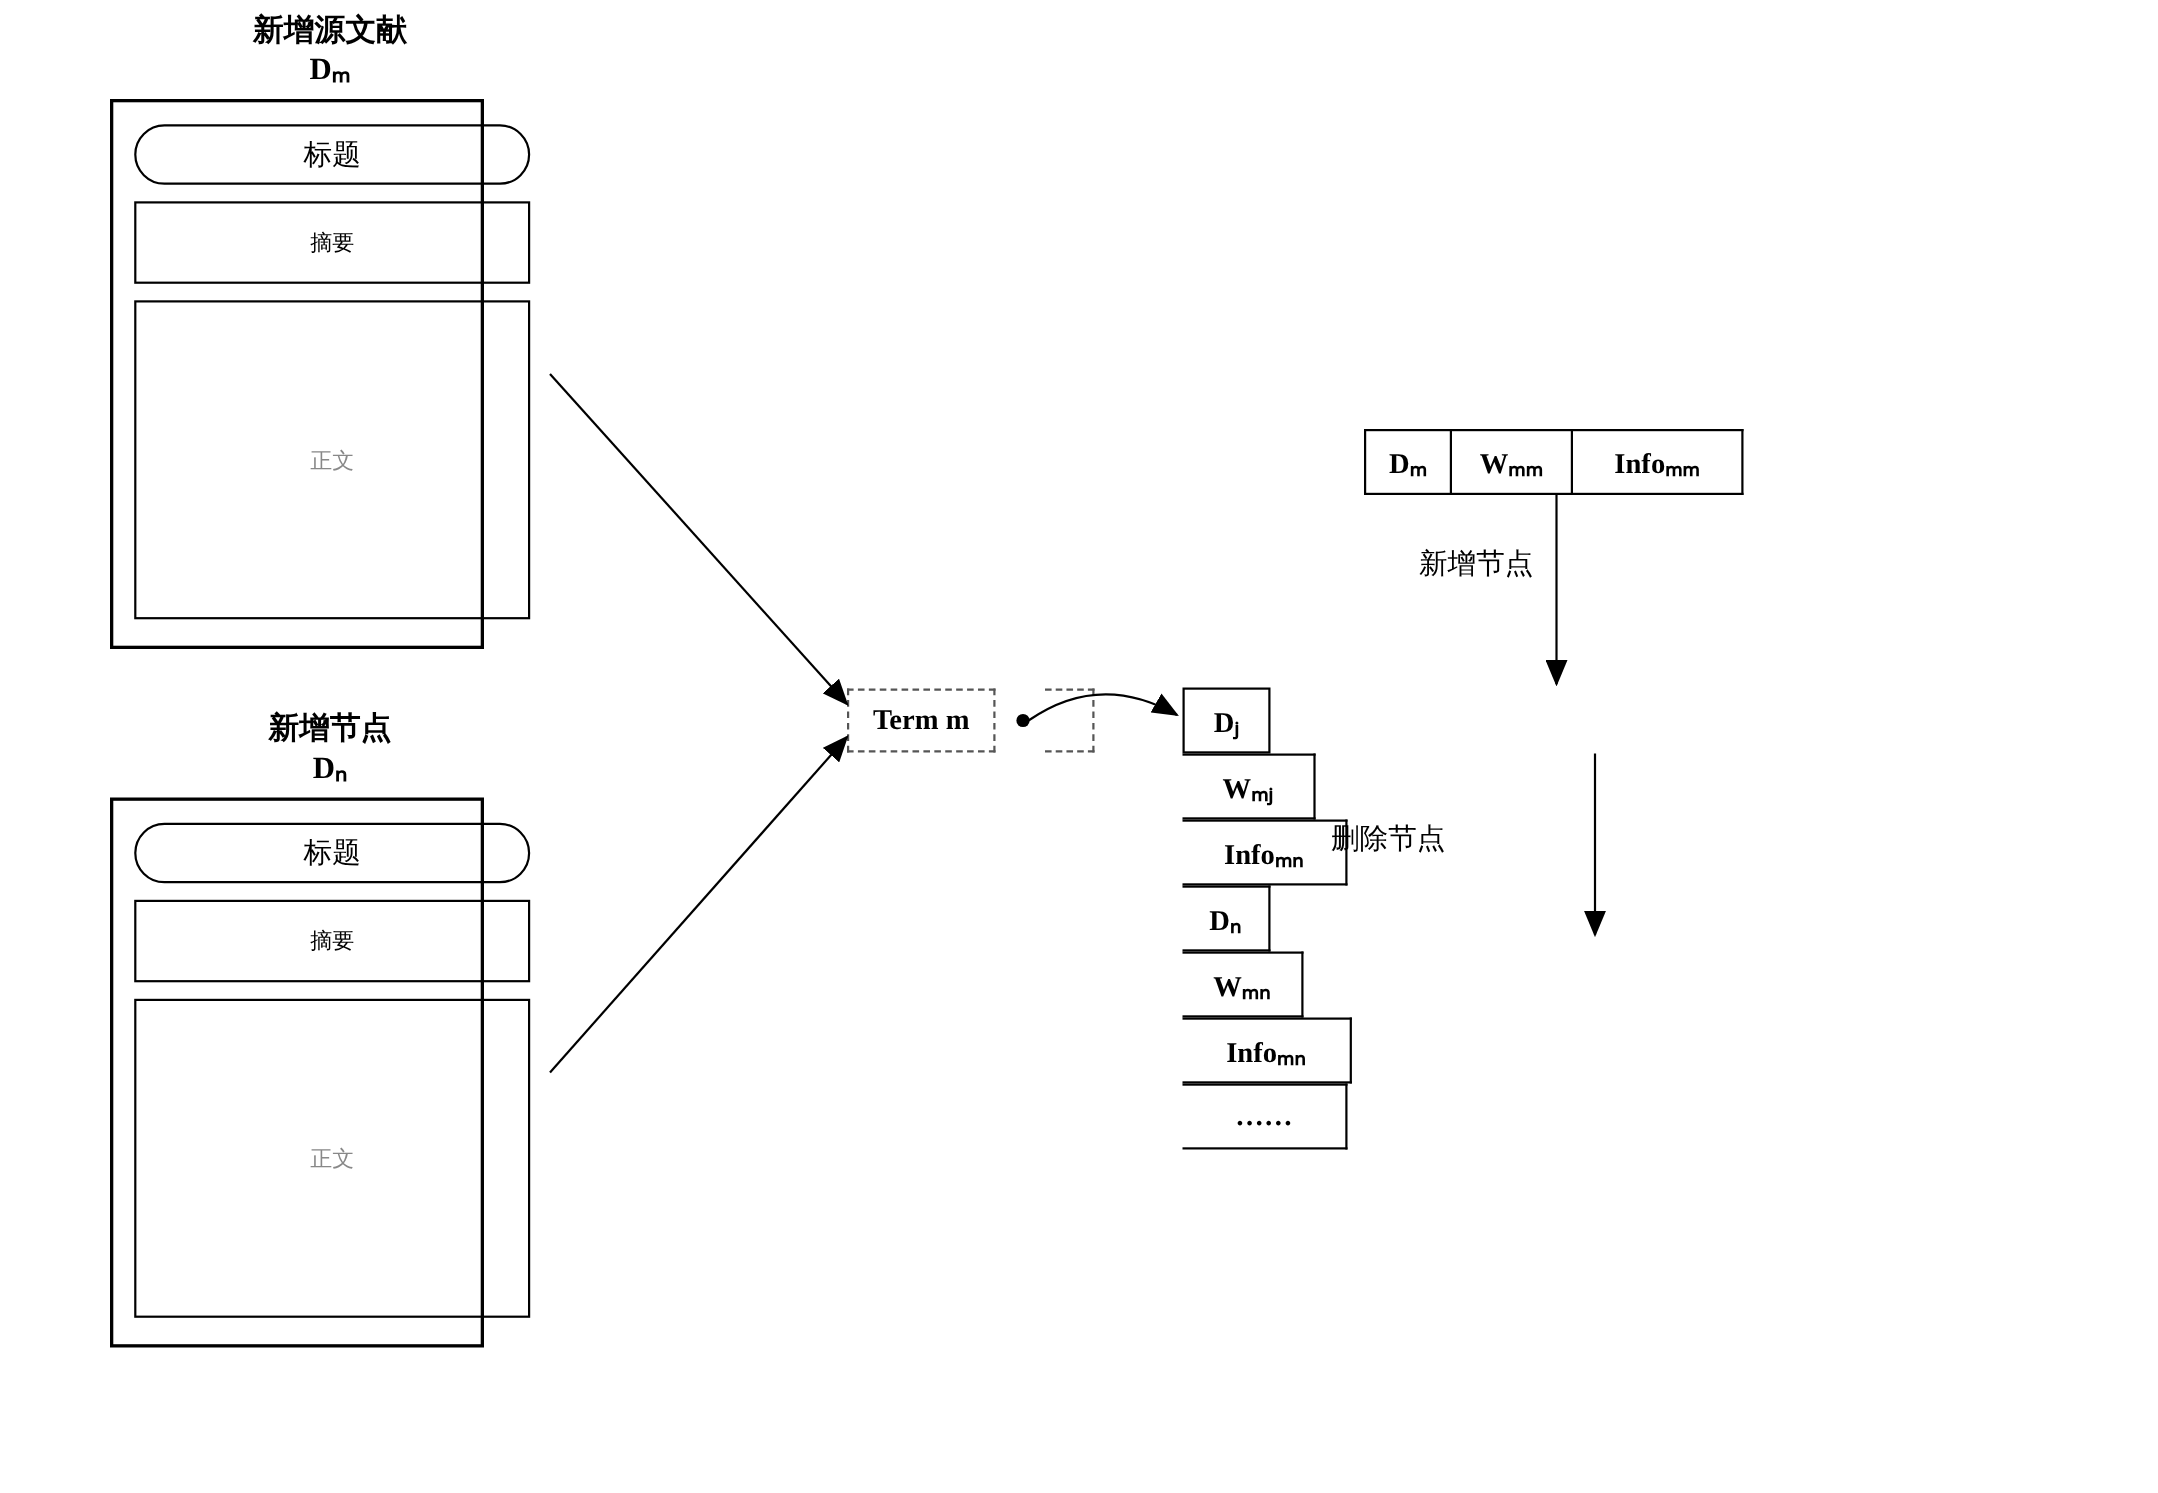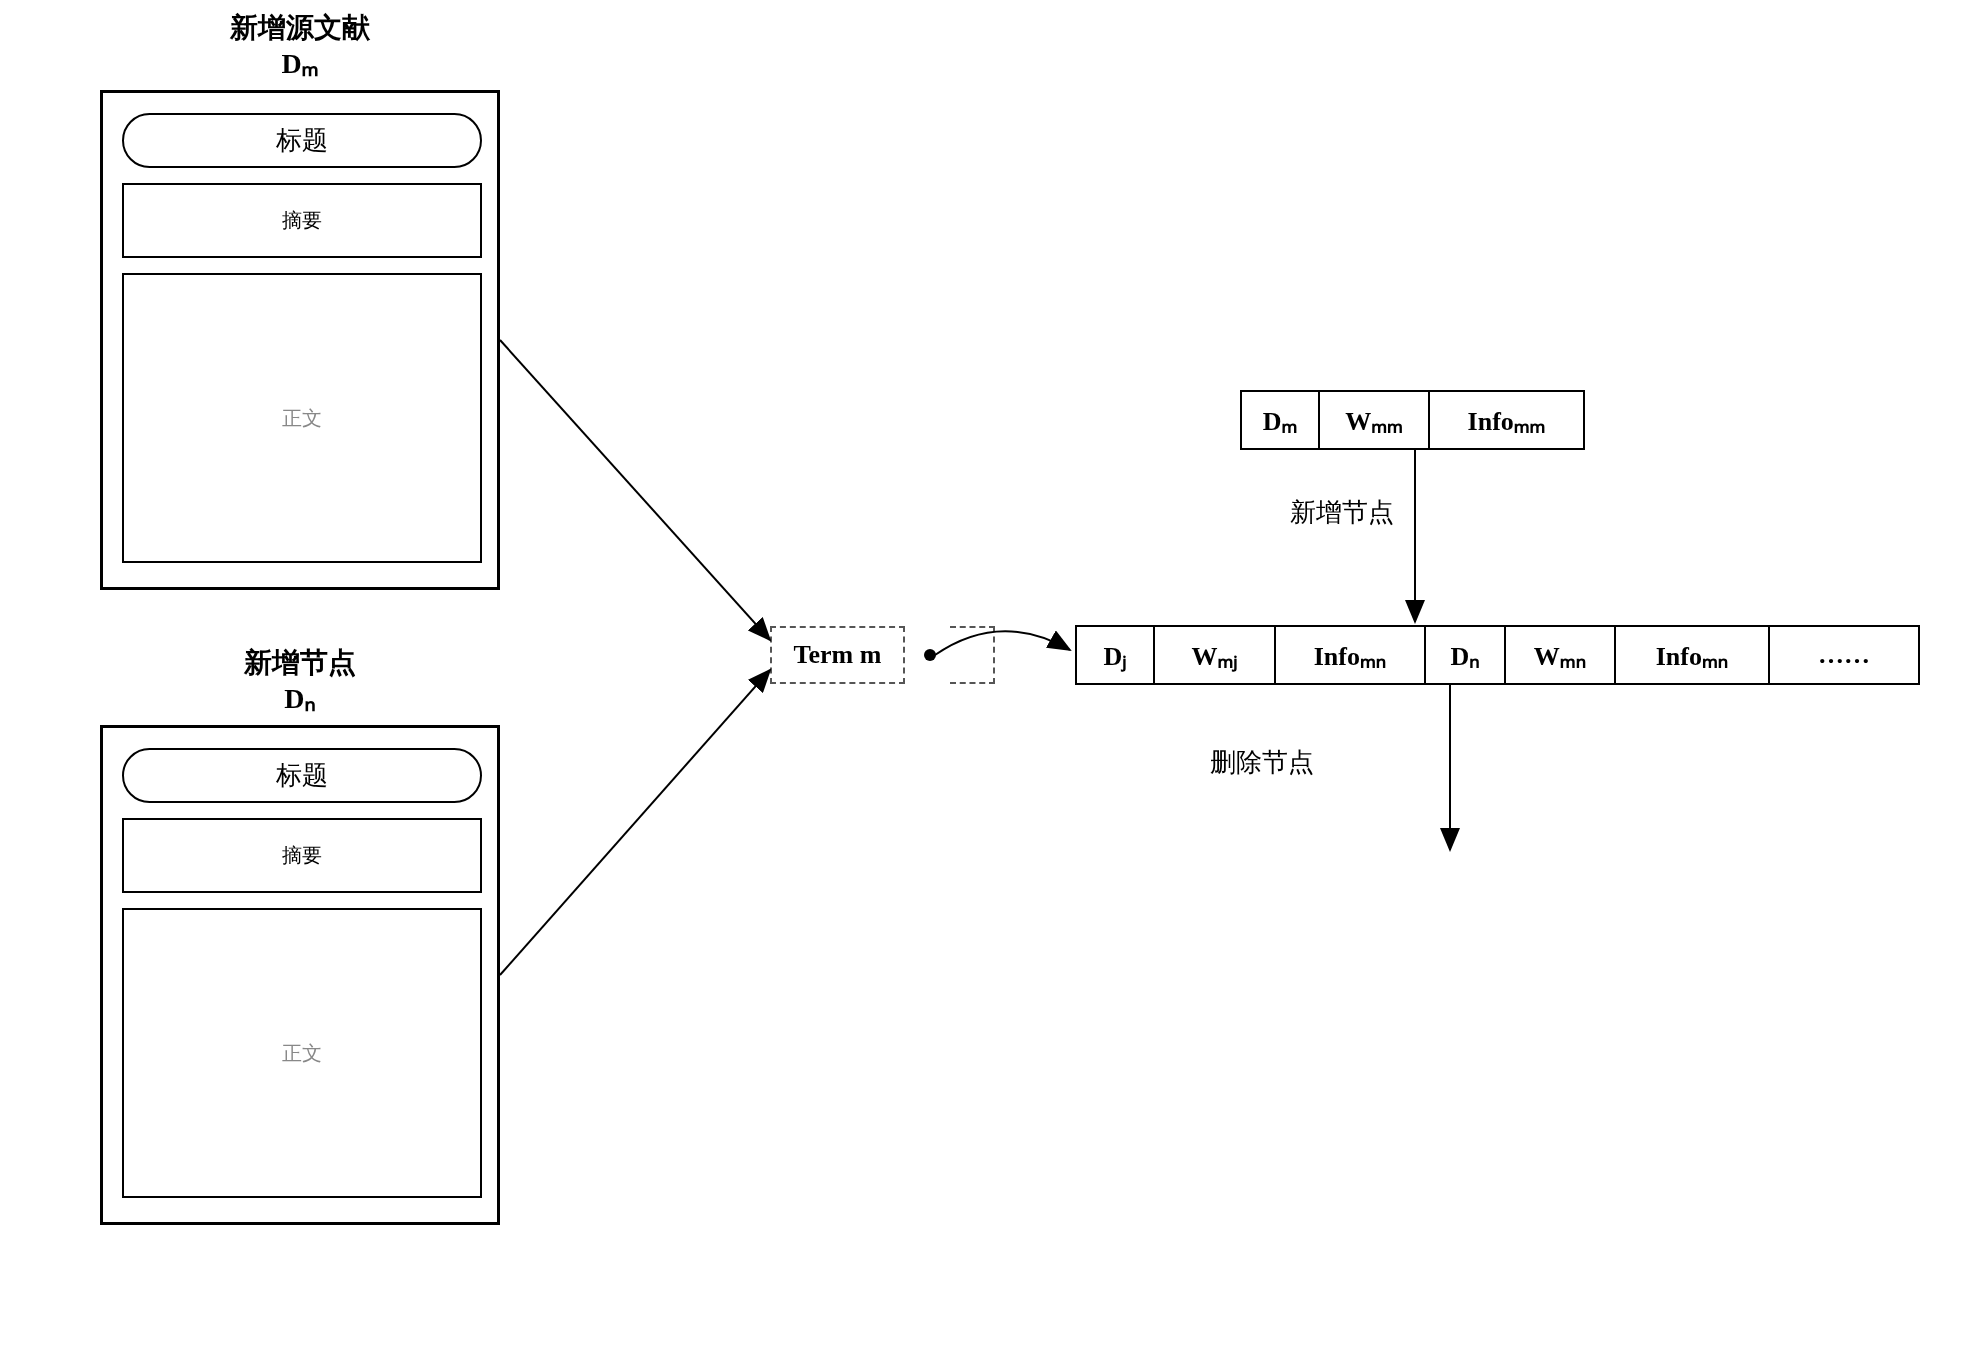--- a/index.html
+++ b/index.html
@@ -12,21 +12,21 @@
     }
     .doc-title {
       text-align: center;
       font-size: 28px;
       font-weight: bold;
       line-height: 1.3;
     }
     .doc-box {
       position: absolute;
       border: 3px solid #000;
-      width: 400px;
+      width: 340px;
       height: 500px;
       text-decoration: underline;
     }
     .inner-rounded {
       position: absolute;
       border: 2px solid #000;
       border-radius: 35px;
       width: 360px;
       height: 55px;
       left: 19px;
@@ -106,21 +106,21 @@
   <div class="term-cell" style="width:135px;">Term m</div>
   <div class="term-cell" style="width:45px; border-left:none;"></div>
 </div>
 
 <div class="node-group" style="left:1240px; top:390px;">
   <div class="node-cell" style="width:80px;">Dₘ</div>
   <div class="node-cell" style="width:110px; border-left:none;">Wₘₘ</div>
   <div class="node-cell" style="width:155px; border-left:none;">Infoₘₘ</div>
 </div>
 
-<div class="node-group" style="left:1075px; top:625px;">
+<div class="node-group" style="left:1075px; top:625px;flex-direction:column;">
   <div class="node-cell" style="width:80px;">Dⱼ</div>
   <div class="node-cell" style="width:121px; border-left:none;text-align:right;">Wₘⱼ</div>
   <div class="node-cell" style="width:150px; border-left:none;">Infoₘₙ</div>
   <div class="node-cell" style="width:80px; border-left:none;">Dₙ</div>
   <div class="node-cell" style="width:110px; border-left:none;">Wₘₙ</div>
   <div class="node-cell" style="width:154px; border-left:none;">Infoₘₙ</div>
   <div class="node-cell" style="width:150px; border-left:none;">……</div>
 </div>
 
 <div class="annotation" style="left:1290px; top:495px;">新增节点</div>

